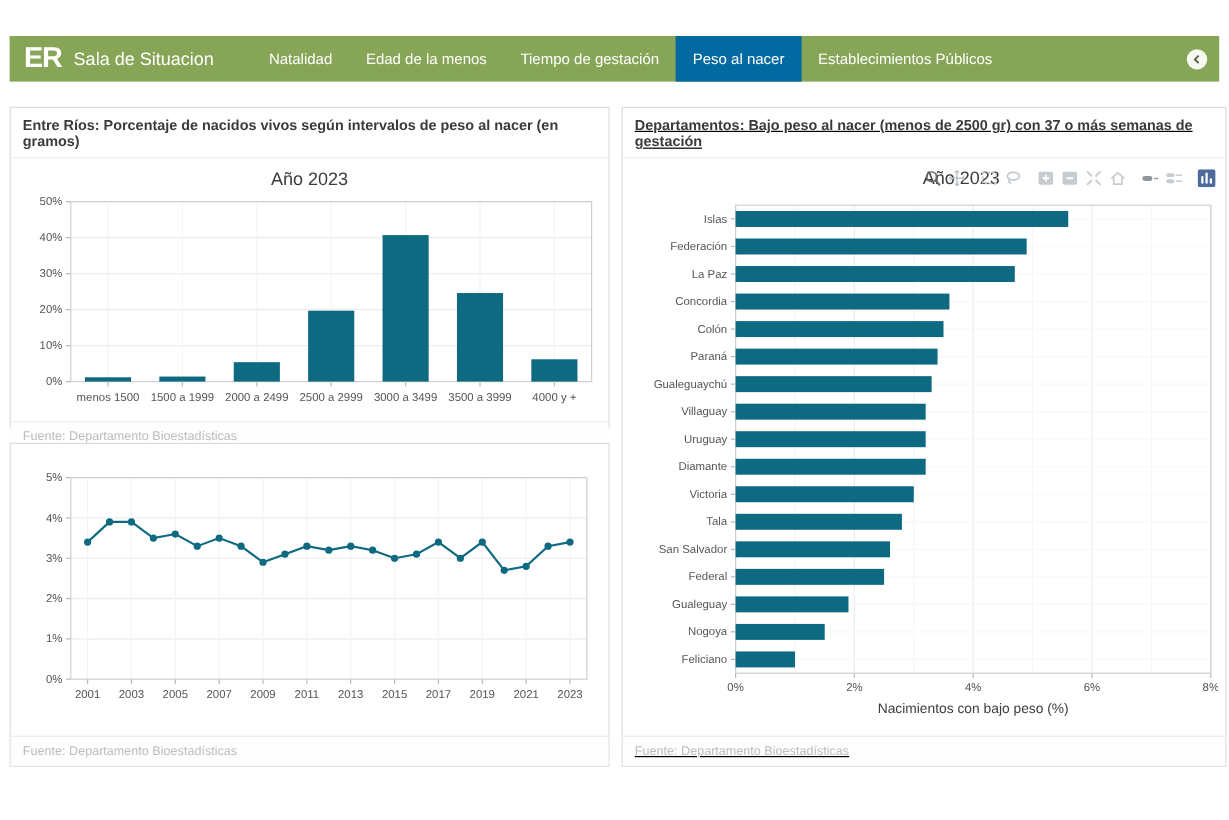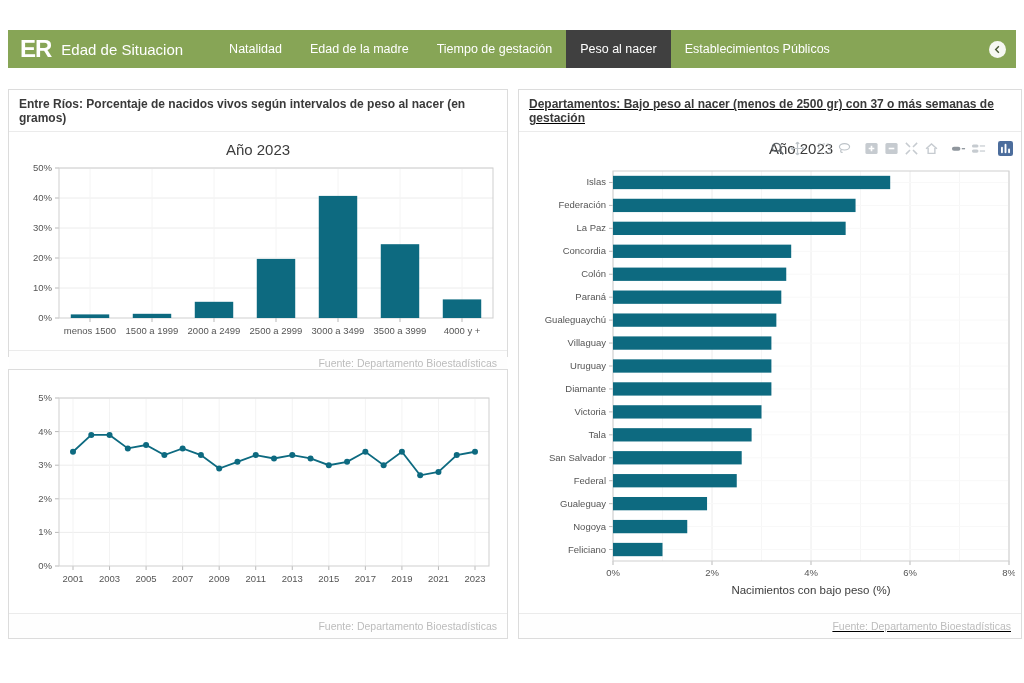--- a/index.html
+++ b/index.html
@@ -8,32 +8,32 @@
   .screen { position:relative; width:1024px; height:683px; background:#fff; overflow:hidden; }
   .app { margin:30px 8px 0 8px; }
 
   
   .topbar { height:38px; background:#87a556; display:flex; align-items:stretch; color:#fff; }
   .brand { display:flex; align-items:center; padding:0 14px 0 12px; gap:10px;justify-content:flex-end; }
   .logo { font-weight:800; font-size:24px; letter-spacing:-1px; line-height:38px; }
   .app-title { font-size:15px; font-weight:400; }
   .nav { display:flex; align-items:stretch; margin-left:18px; flex:1; }
   .tab { display:flex; align-items:center; padding:0 14px; font-size:12.5px; cursor:pointer; white-space:nowrap; }
-  .tab.active { background:#404040; }
+  .tab.active { background:#0369a1; }
   .collapse-btn { width:17px; height:17px; border-radius:50%; background:#f6f8f2; align-self:center;
                   margin-right:10px; display:flex; align-items:center; justify-content:center; cursor:pointer; }
 
   
   .content { display:flex; gap:10px; margin-top:21px; }
   .col-left { width:520px; display:flex; flex-direction:column; }
   .col-right { flex:1;text-decoration:underline; }
   .panel { background:#fff; border:1px solid #dcdcdc; display:flex; flex-direction:column; }
   .panel-title { padding:7px 10px 6px 10px; font-size:12px; font-weight:700; color:#3a3a3a; border-bottom:1px solid #ebebeb; }
   .panel-body { position:relative; flex:1; padding:2px 6px; }
-  .panel-source { border-top:1px solid #ebebeb; color:#bcbcbc; font-size:10.5px; padding:6px 10px; background:#fefefe;text-align:right; }
+  .panel-source { border-top:1px solid #ebebeb; color:#bcbcbc; font-size:10.5px; padding:6px 10px; background:#fefefe; }
   #panel-weights { height:268px; margin-bottom:12px; }
   #panel-trend { height:270px; }
   #panel-departments { height:550px; }
 
   .chart-title { text-align:center; font-size:15px; color:#3c3c3c; padding:7px 0 2px 0; }
   svg text { font-family:"Liberation Sans", sans-serif; }
 
   
   .modebar { position:absolute; top:9px; right:8px; display:flex; align-items:center; z-index:2; }
   .mb-icon { width:15px; height:15px; margin-left:5px; display:inline-flex; cursor:pointer; }
@@ -44,25 +44,25 @@
 </style>
 </head>
 <body>
 
 <div class="screen">
   <div class="app">
 
     <div class="topbar">
       <div class="brand">
         <span class="logo">ER</span>
-        <span class="app-title">Edad de Situacion</span>
+        <span class="app-title">Sala de Situacion</span>
       </div>
       <div class="nav">
           <div class="tab">Natalidad</div>
-          <div class="tab">Edad de la madre</div>
+          <div class="tab">Edad de la menos</div>
           <div class="tab">Tiempo de gestación</div>
           <div class="tab active">Peso al nacer</div>
           <div class="tab">Establecimientos Públicos</div>
         </div>
       <div class="collapse-btn">
         <svg width="9" height="9" viewBox="0 0 10 10">
           <polyline points="6.5,1.5 3,5 6.5,8.5" fill="none" stroke="#4a5a35" stroke-width="1.6"></polyline>
         </svg>
       </div>
     </div>

